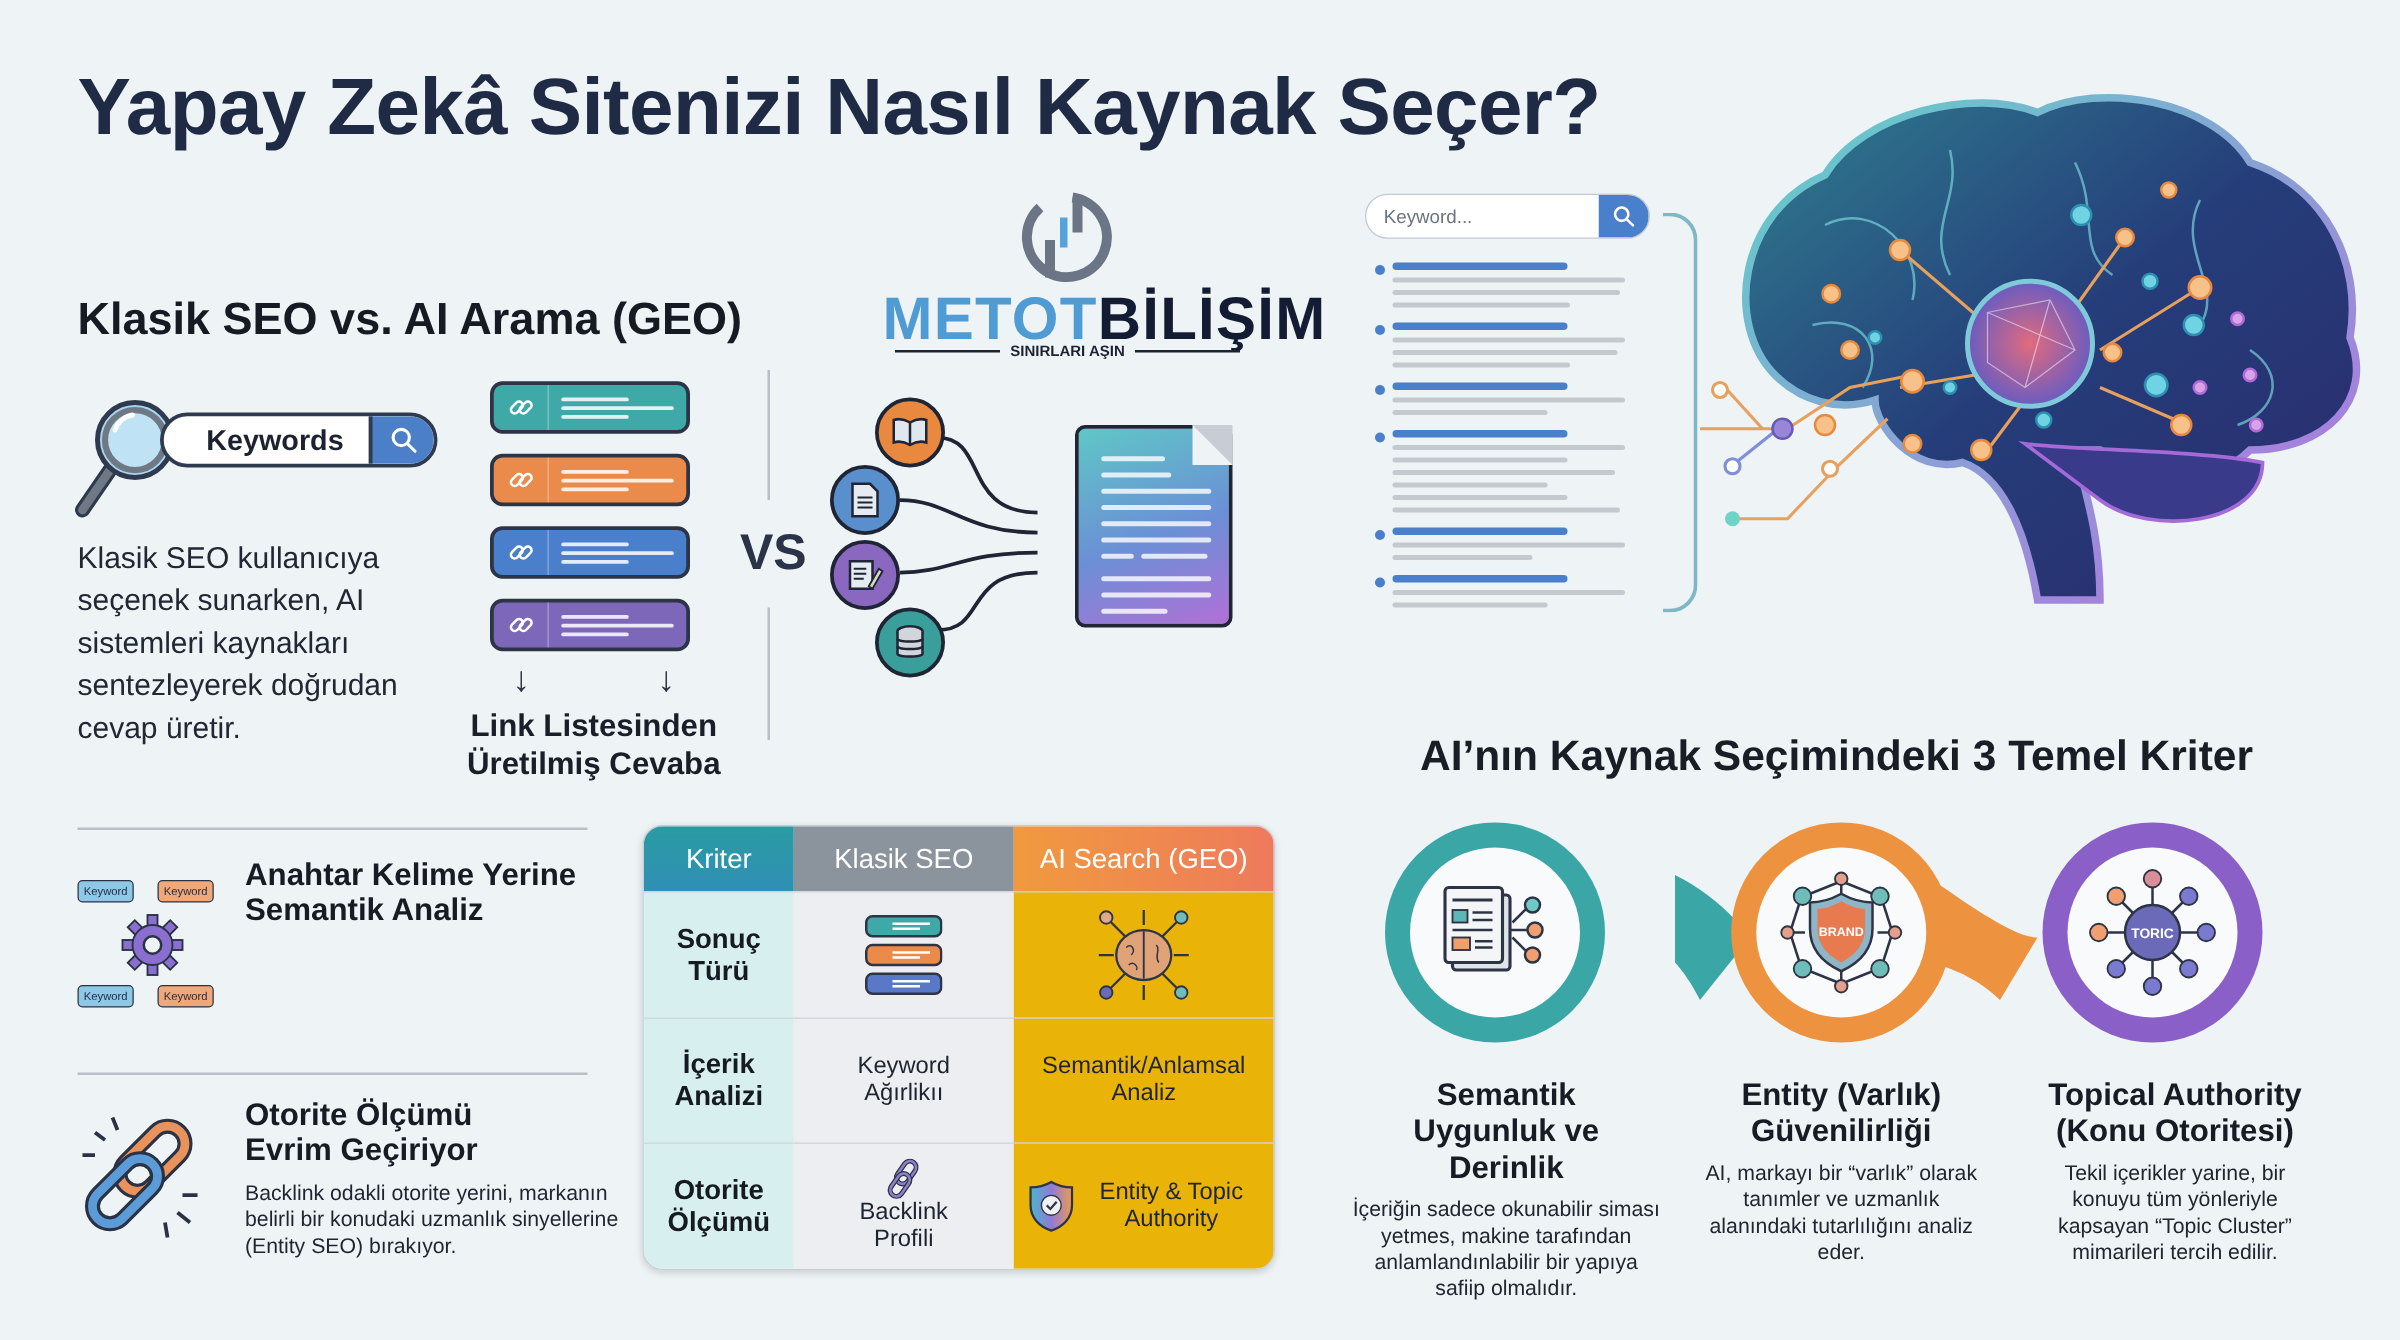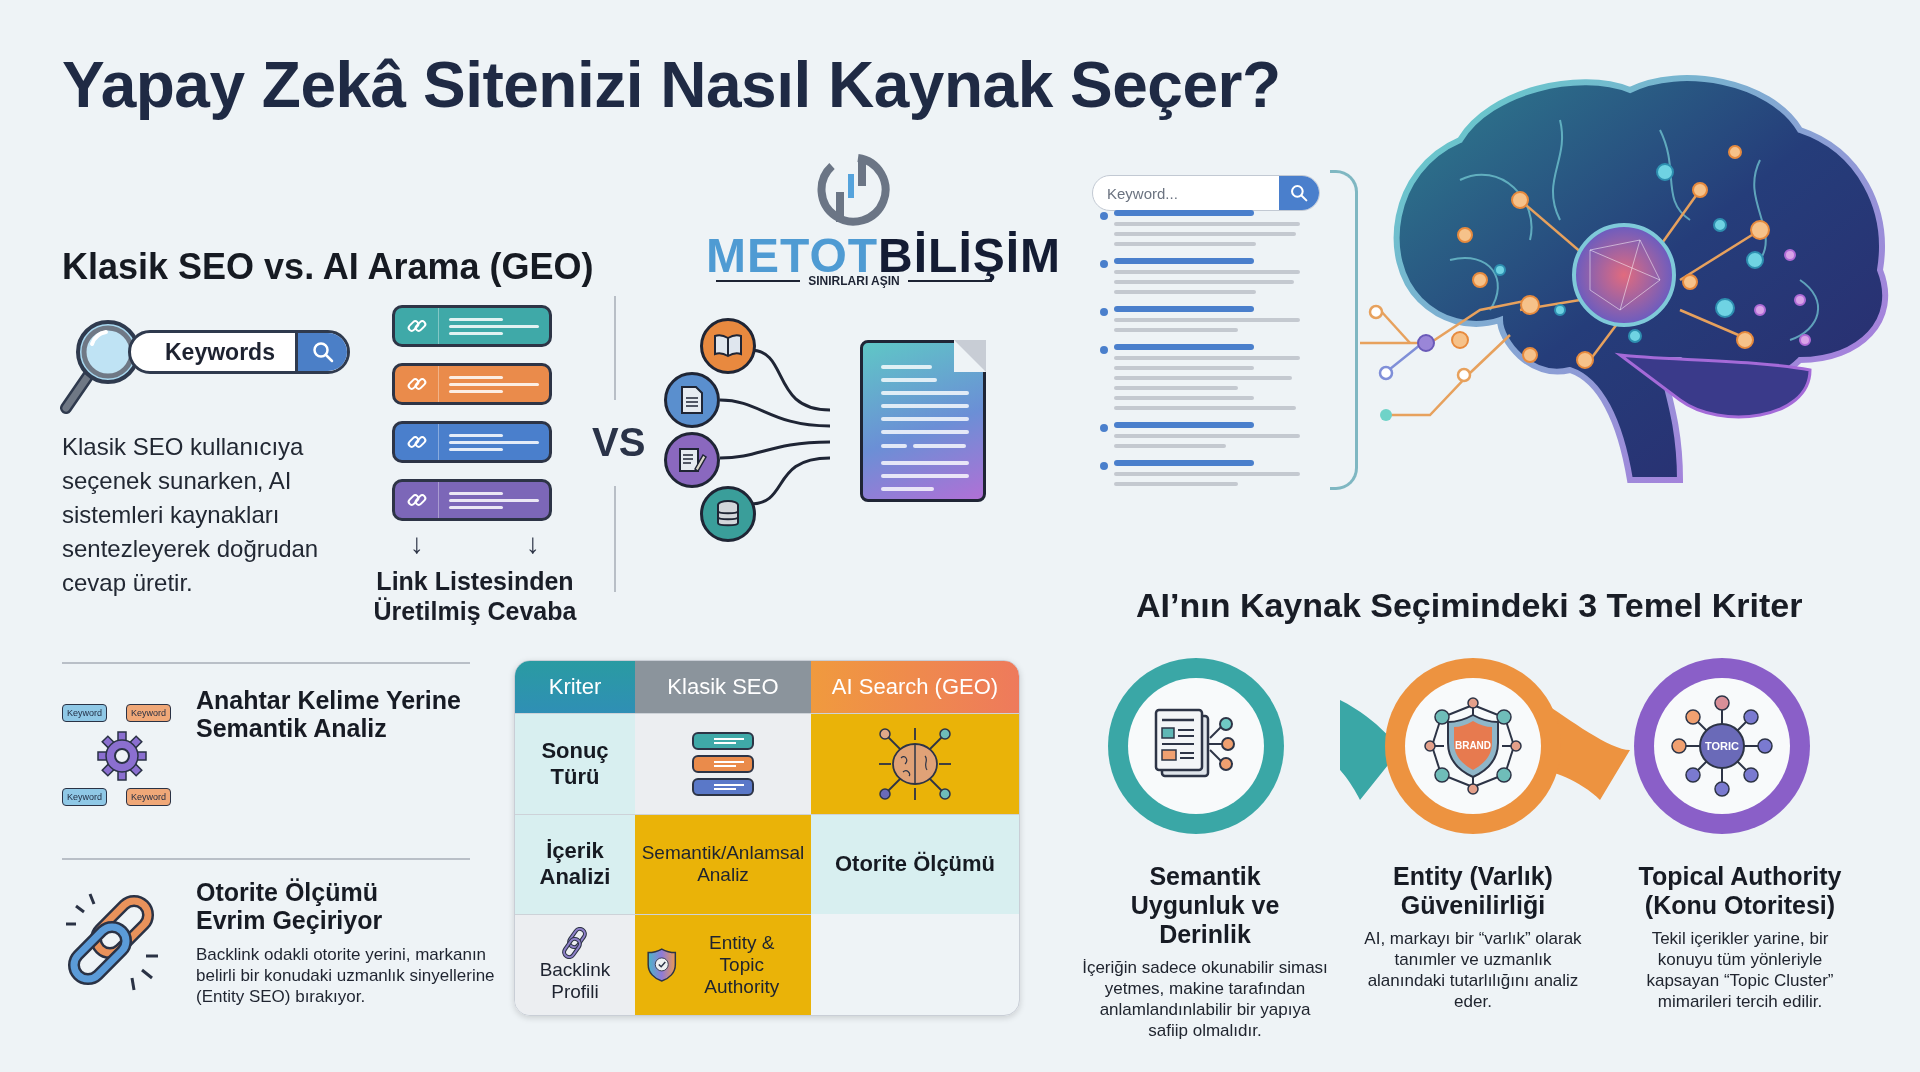--- a/index.html
+++ b/index.html
@@ -13,21 +13,21 @@
   .abs { position: absolute; }
 
   
   .main-title {
     left: 62px; top: 48px;
     font-size: 64px; font-weight: 700; color: #1f2a44; letter-spacing: -0.5px;
     white-space: nowrap;
   }
   .section-title {
     left: 62px; top: 234px;
-    font-size: 36px; font-weight: 700; color: #161a22; white-space: nowrap; margin-top: 12px;
+    font-size: 36px; font-weight: 700; color: #161a22; white-space: nowrap;
   }
 
   
   .kw-search {
     left: 128px; top: 330px; width: 222px; height: 44px;
     border: 3px solid #2f3a4e; border-radius: 22px; background: #fff;
     overflow: hidden; display: flex; align-items: center;
   }
   .kw-search .label { flex: 1; padding-left: 34px; font-size: 23px; font-weight: 700; color: #1d2230; }
   .kw-search .btn { width: 52px; height: 100%; background: #4b7fc7; border-left: 3px solid #2f3a4e; display:flex; align-items:center; justify-content:center; }
@@ -76,21 +76,21 @@
     padding: 22px 14px 0 18px;
   }
   .answer-doc i { display: block; height: 4px; background: rgba(255,255,255,0.8); border-radius: 2px; margin-bottom: 9px; }
   .answer-doc .fold { position: absolute; right: -3px; top: -3px; width: 32px; height: 32px; background: #eef3f6; }
   .answer-doc .fold:after { content: ""; position: absolute; left: 0; bottom: 0; width: 0; height: 0; border-top: 32px solid #c8cdd5; border-left: 0 solid transparent; border-right: 32px solid transparent; transform: rotate(90deg); }
 
   
   .serp-search {
     left: 1092px; top: 155px; width: 228px; height: 36px;
     border: 1.5px solid #c2c9d3; border-radius: 18px; background: #fff;
-    display: flex; align-items: center; overflow: hidden; margin-top: 20px;
+    display: flex; align-items: center; overflow: hidden;
   }
   .serp-search .ph { flex: 1; padding-left: 14px; font-size: 15px; color: #6b7380; }
   .serp-search .btn { width: 40px; height: 100%; background: #4a7fcc; display: flex; align-items: center; justify-content: center; }
   .serp { left: 1100px; top: 210px; width: 200px; }
   .serp-item { position: relative; padding-left: 14px; margin-bottom: 12px; }
   .serp-item .dot { position: absolute; left: 0; top: 2px; width: 8px; height: 8px; border-radius: 50%; background: #4a7fcc; }
   .serp-item .t { height: 6px; width: 140px; background: #4a7fcc; border-radius: 3px; margin-bottom: 6px; }
   .serp-item .d { height: 4px; background: #c4c9d0; border-radius: 2px; margin-bottom: 6px; }
   .bracket { left: 1330px; top: 170px; width: 28px; height: 320px; border: 3px solid #7fb7c2; border-left: none; border-radius: 0 22px 22px 0; }
 
@@ -505,20 +505,21 @@
       <circle cx="70" cy="10" r="5" fill="#6fbdb9" stroke="#2d3446" stroke-width="1.5"></circle>
       <circle cx="10" cy="70" r="5" fill="#6a6ab8" stroke="#2d3446" stroke-width="1.5"></circle>
       <circle cx="70" cy="70" r="5" fill="#6fbdb9" stroke="#2d3446" stroke-width="1.5"></circle>
       <ellipse cx="40" cy="40" rx="22" ry="20" fill="#e0a277" stroke="#2d3446" stroke-width="1.8"></ellipse>
       <line x1="40" y1="21" x2="40" y2="59" stroke="#2d3446" stroke-width="1.5"></line>
       <path d="M26 34 C30 30 34 36 30 40 M50 32 C54 36 48 40 52 46 M28 48 C32 44 36 50 34 52" stroke="#2d3446" stroke-width="1.2" fill="none"></path>
     </svg>
   </div>
 
   <div class="td k" style="padding:0 12px">İçerik Analizi</div>
+  <div class="td s" style="padding:0 34px">Keyword Ağırlikıı</div>
   <div class="td g" style="padding:0 18px">Semantik/Anlamsal Analiz</div>
 
   <div class="td k" style="padding:0 12px">Otorite Ölçümü</div>
   <div class="td s">
     <svg width="30" height="32" viewBox="0 0 30 32">
       <rect x="12" y="1" width="10" height="20" rx="5" transform="rotate(35 17 11)" fill="none" stroke="#2d3446" stroke-width="4"></rect>
       <rect x="12" y="1" width="10" height="20" rx="5" transform="rotate(35 17 11)" fill="none" stroke="#8e80c8" stroke-width="2"></rect>
       <rect x="7" y="11" width="10" height="20" rx="5" transform="rotate(35 12 21)" fill="none" stroke="#2d3446" stroke-width="4"></rect>
       <rect x="7" y="11" width="10" height="20" rx="5" transform="rotate(35 12 21)" fill="none" stroke="#8e80c8" stroke-width="2"></rect>
     </svg>

